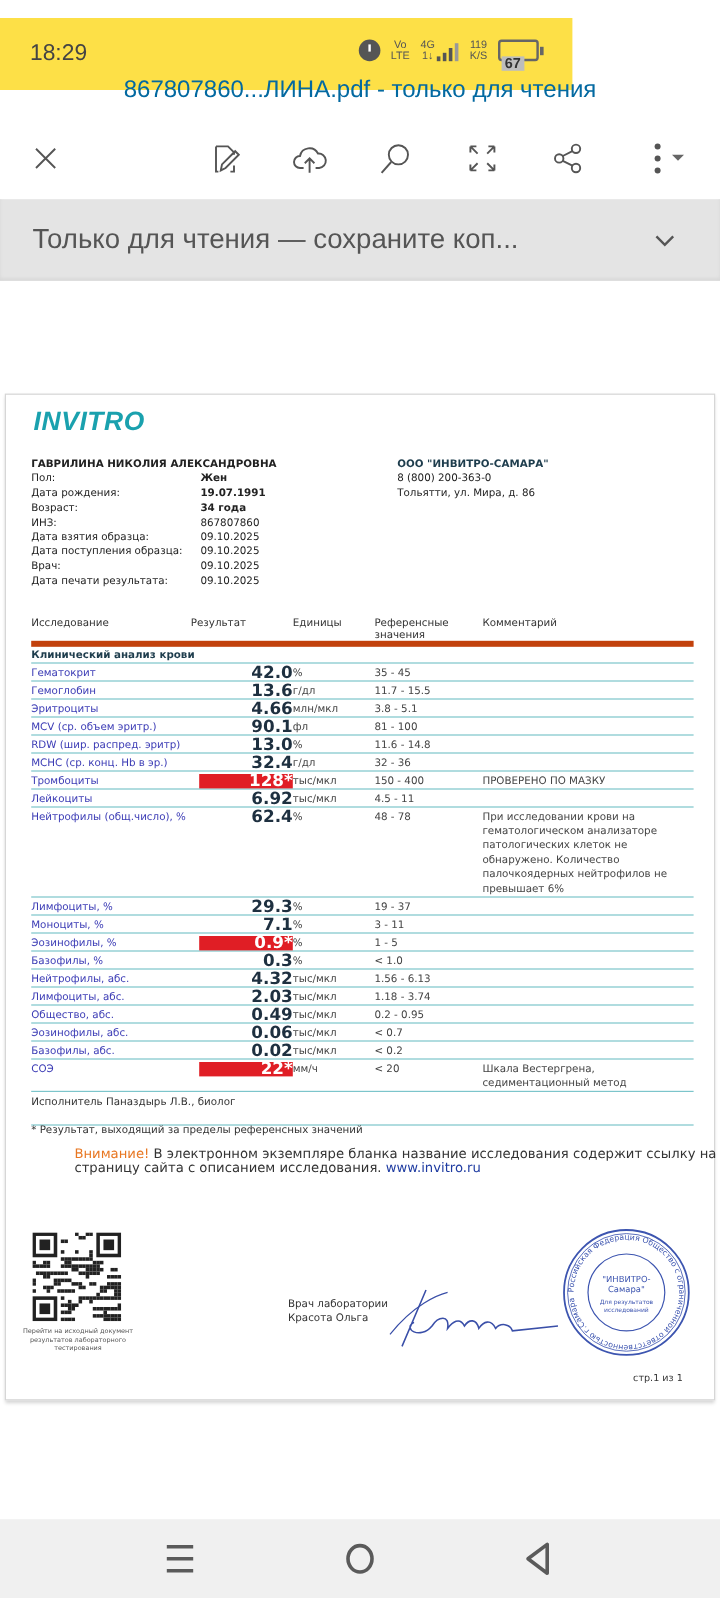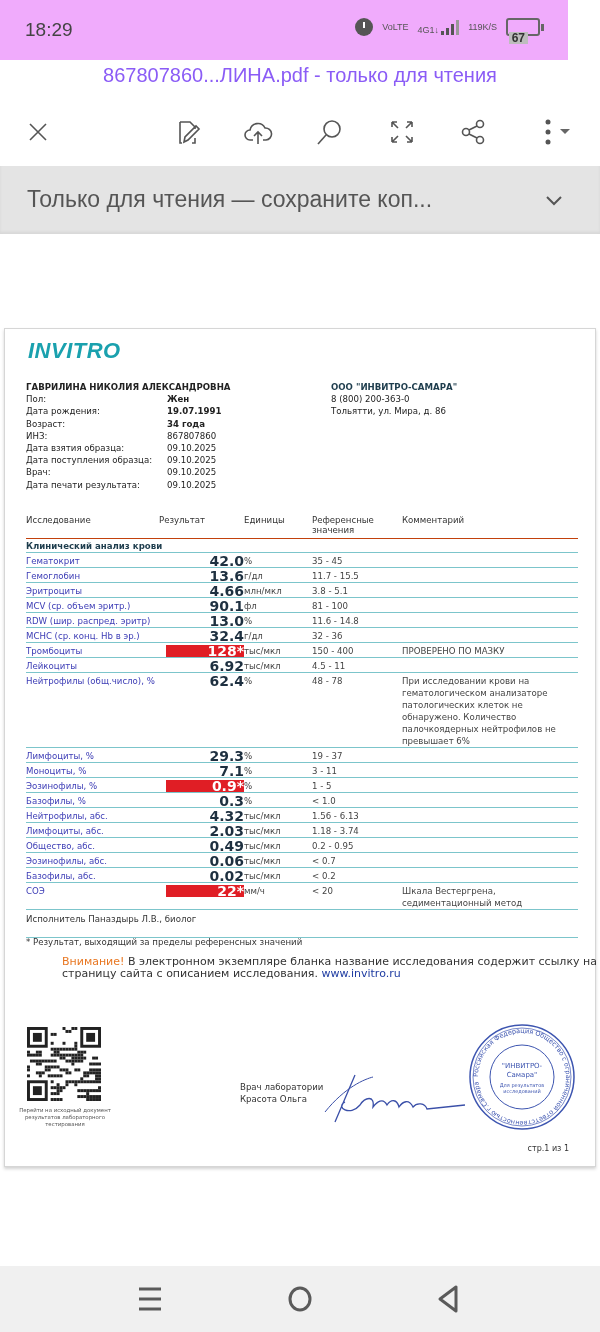--- a/index.html
+++ b/index.html
@@ -1,34 +1,34 @@
 <!DOCTYPE html>
 <html><head>
 <meta charset="utf-8">
 <style>
   * { box-sizing: border-box; margin: 0; padding: 0; }
   html, body { width: 600px; height: 1332px; background: #ffffff; overflow: hidden; }
   body { font-family: "Liberation Sans", sans-serif; color: #333; position: relative; }
 
   
-  .statusbar { position: absolute; top: 0; left: 0; width: 568px; height: 60px; background: #f0abfc; }
+  .statusbar { position: absolute; top: 15px; left: 0; width: 477px; height: 60px; background: #fde047; }
   .status-time { position: absolute; left: 25px; top: 19px; font-size: 19px; color: #444; }
   .status-icons { position: absolute; right: 24px; top: 18px; display: flex; align-items: center; gap: 9px; color: #555; }
   .alarm { width: 18px; height: 18px; border-radius: 50%; background: #555; position: relative; }
   .alarm::after { content: ""; position: absolute; left: 8px; top: 4px; width: 2px; height: 6px; background: #fff; }
-  .stack { display: flex; font-size: 9px; line-height: 9px; text-align: center; color: #555; }
+  .stack { display: flex; flex-direction: column; font-size: 9px; line-height: 9px; text-align: center; color: #555; }
   .signal { display: flex; align-items: flex-end; gap: 2px; height: 16px; }
   .signal i { display: block; width: 3px; background: #555; }
   .battery { display: flex; align-items: center; }
   .battery-body { width: 34px; height: 18px; border: 2px solid #666; border-radius: 3px; padding: 1px; }
   .battery-fill { height: 100%; background: #bdbdbd; font-size: 12px; line-height: 12px; color: #333; text-align: center; font-weight: bold; margin-top: 11px; }
   .battery-tip { width: 3px; height: 7px; background: #666; margin-left: 1px; }
 
   
-  .doc-title { position: absolute; top: 64px; left: 0; width: 600px; text-align: center; font-size: 20px; color: #8b5cf6; }
+  .doc-title { position: absolute; top: 64px; left: 0; width: 600px; text-align: center; font-size: 20px; color: #0369a1; }
 
   
   .toolbar { position: absolute; top: 108px; left: 0; width: 600px; height: 48px; }
   .tb-btn { position: absolute; top: 4px; width: 40px; height: 40px; display: flex; align-items: center; justify-content: center; }
   .tb-btn svg { width: 32px; height: 32px; stroke: #555; fill: none; stroke-width: 1.6; }
 
   
   .banner { position: absolute; top: 166px; left: 0; width: 600px; height: 68px; background: #e4e4e4; box-shadow: 0 -2px 3px rgba(0,0,0,0.06) inset; }
   .banner-text { position: absolute; left: 27px; top: 20px; font-size: 23px; color: #555; }
   .banner-chevron { position: absolute; right: 34px; top: 22px; width: 24px; height: 24px; }
@@ -40,21 +40,21 @@
   .patient { position: absolute; left: 21px; top: 52px; font-size: 8.6px; line-height: 12.2px; color: #222; }
   .patient .pname { font-weight: bold; }
   .prow { display: flex; }
   .prow .lbl { width: 141px; }
   .prow .val.b { font-weight: bold; }
 
   .lab { position: absolute; left: 326px; top: 52px; font-size: 8.6px; line-height: 12.2px; color: #222; }
   .lab .lname { font-weight: bold; color: #1e3d4d; }
 
   .table { position: absolute; left: 21px; top: 186px; width: 552px; font-size: 8.6px; color: #333; }
-  .thead { display: flex; height: 24px; border-bottom: 1px solid #c2410c; color: #333; line-height: 10px; padding-top: 0; }
+  .thead { display: flex; height: 24px; border-bottom: 5px solid #c2410c; color: #333; line-height: 10px; padding-top: 0; }
   .c1 { width: 133px; padding-left: 0; }
   .c2 { width: 85px; }
   .c3 { width: 68px; }
   .c4 { width: 90px; }
   .c5 { width: 176px; }
   .section { height: 14px; line-height: 14px; font-weight: bold; color: #1e3d4d; border-bottom: 1px solid #7cc5cb; }
   .trow { display: flex; min-height: 15px; line-height: 12px; padding-top: 2px; border-bottom: 1px solid #7cc5cb; }
   .trow .c1 { color: #3b3bb5; }
   .trow .c2 { font-weight: bold; color: #1e3040; font-size: 14px; text-align: right; }
   .trow .c2 .flag { display: inline-block; width: 78px; background: #e01e25; color: #fff; padding-left: 3px; margin-left: -3px; }

